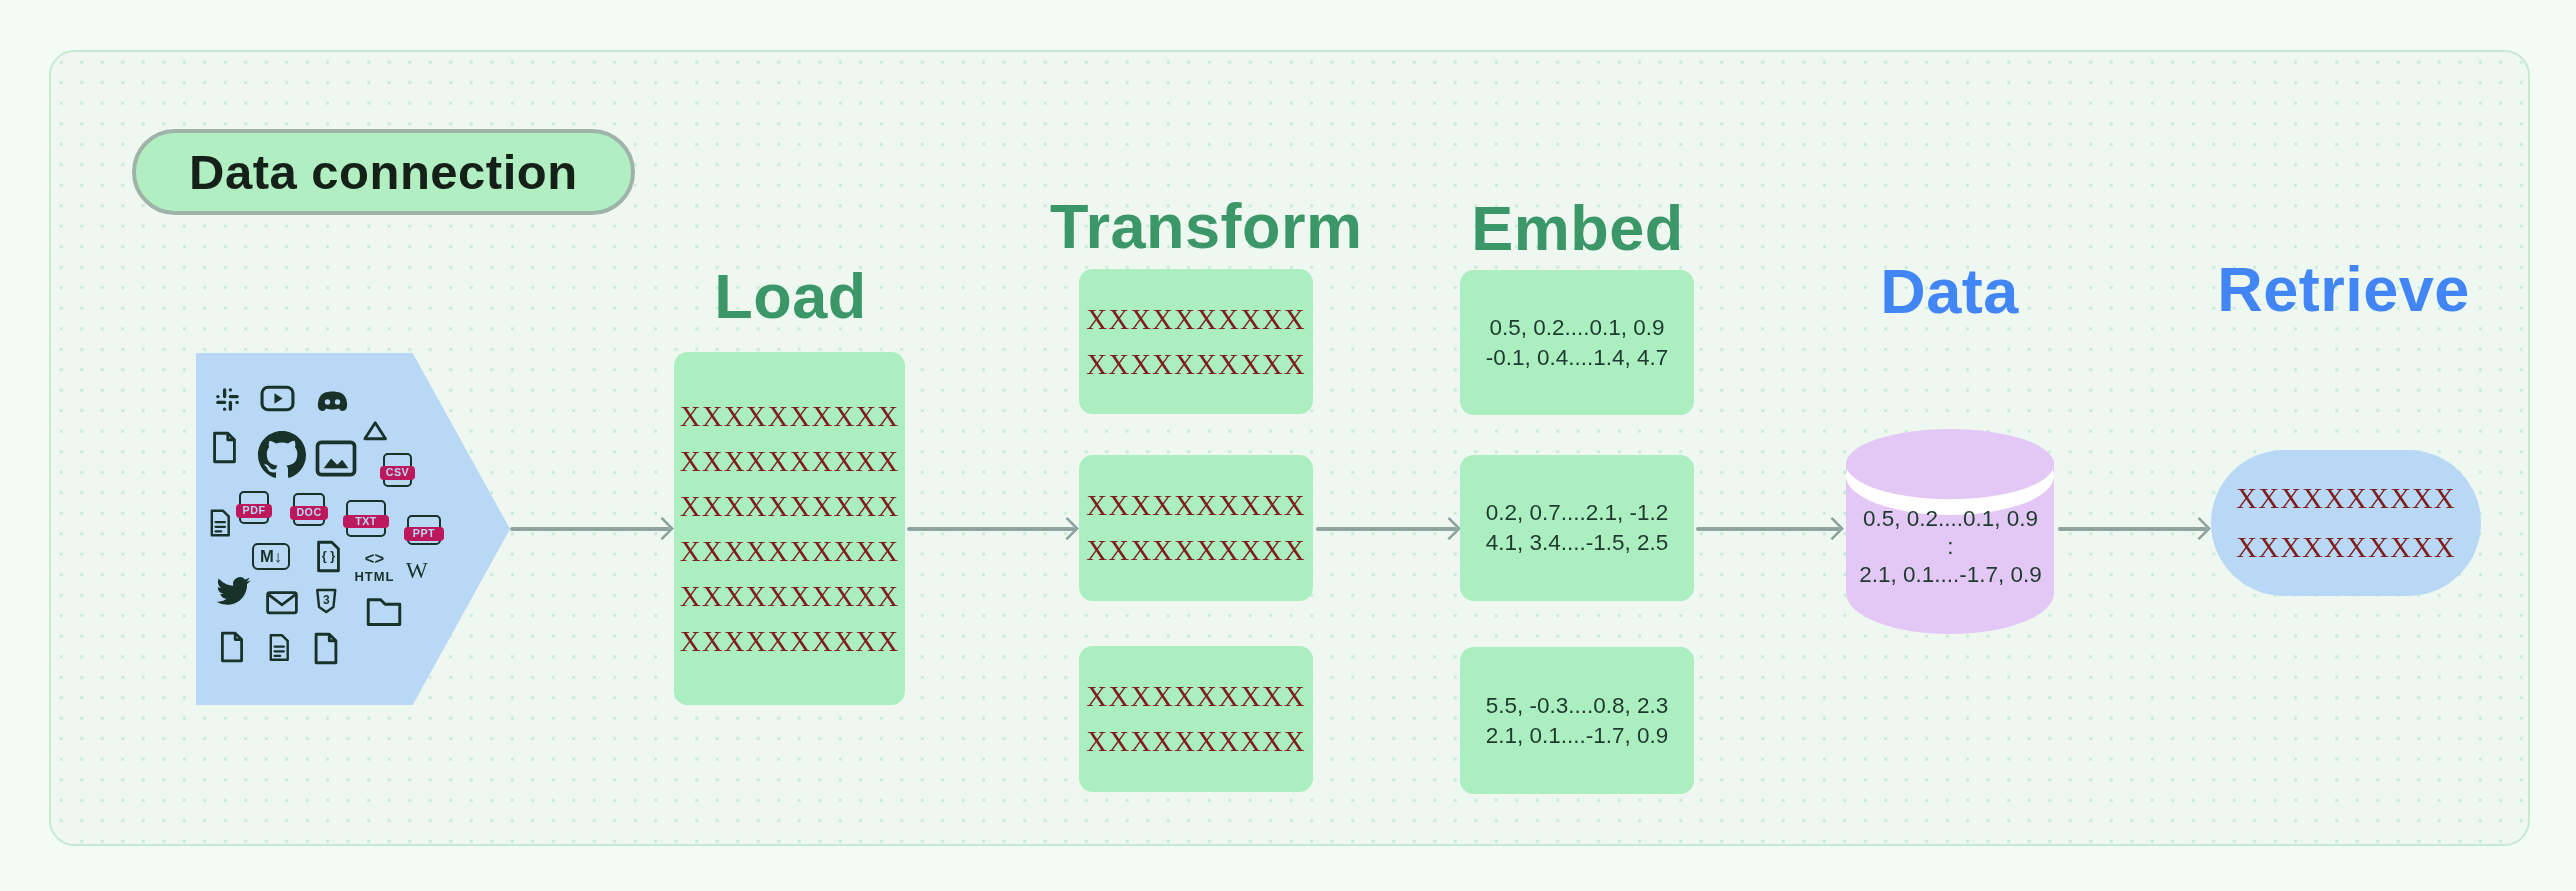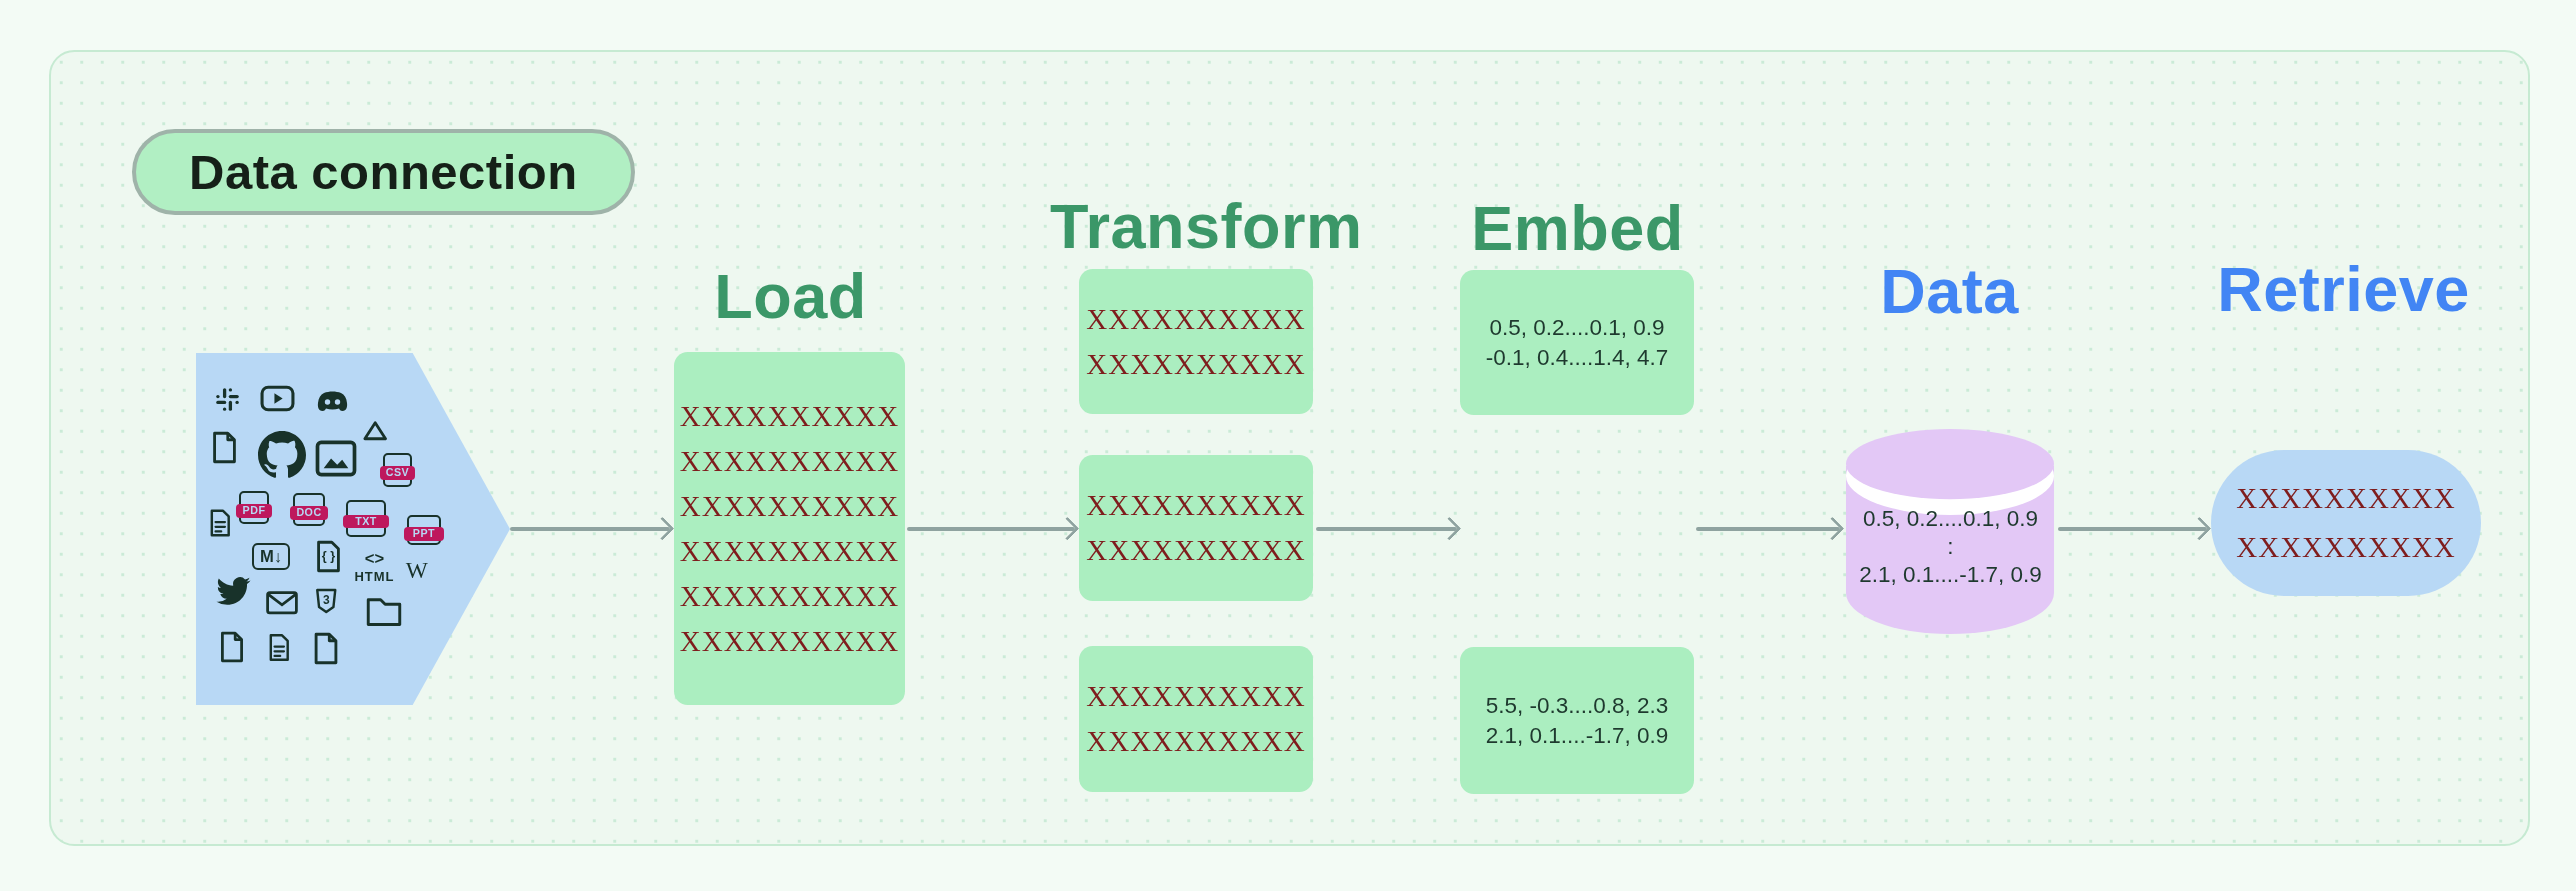--- a/index.html
+++ b/index.html
@@ -303,20 +303,24 @@
   </div>
   <div class="gbox t3">
     <div class="xline">XXXXXXXXXX</div>
     <div class="xline">XXXXXXXXXX</div>
   </div>
 
   <div class="gbox e1">
     <div class="numline">0.5, 0.2....0.1, 0.9</div>
     <div class="numline">-0.1, 0.4....1.4, 4.7</div>
   </div>
+  <div class="gbox e2">
+    <div class="numline">0.2, 0.7....2.1, -1.2</div>
+    <div class="numline">4.1, 3.4....-1.5, 2.5</div>
+  </div>
   <div class="gbox e3">
     <div class="numline">5.5, -0.3....0.8, 2.3</div>
     <div class="numline">2.1, 0.1....-1.7, 0.9</div>
   </div>
 
   <div class="cyl">
     <svg width="212" height="210" viewBox="0 0 217 215">
       <path d="M2 40 V170 A106.5 42 0 0 0 215 170 V40 Z" fill="#e3c8f6"></path>
       <ellipse cx="108.5" cy="50" rx="106.5" ry="40" fill="#ffffff"></ellipse>
       <ellipse cx="108.5" cy="38" rx="106.5" ry="36" fill="#e3c8f6"></ellipse>

